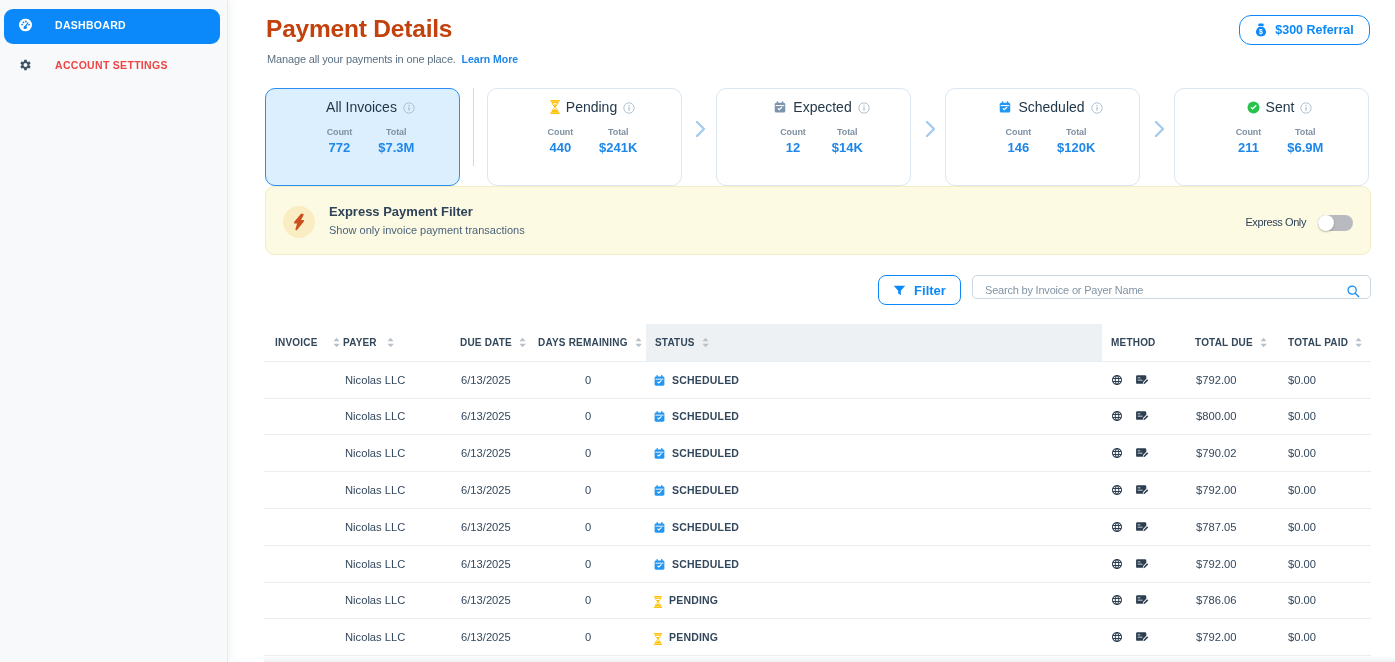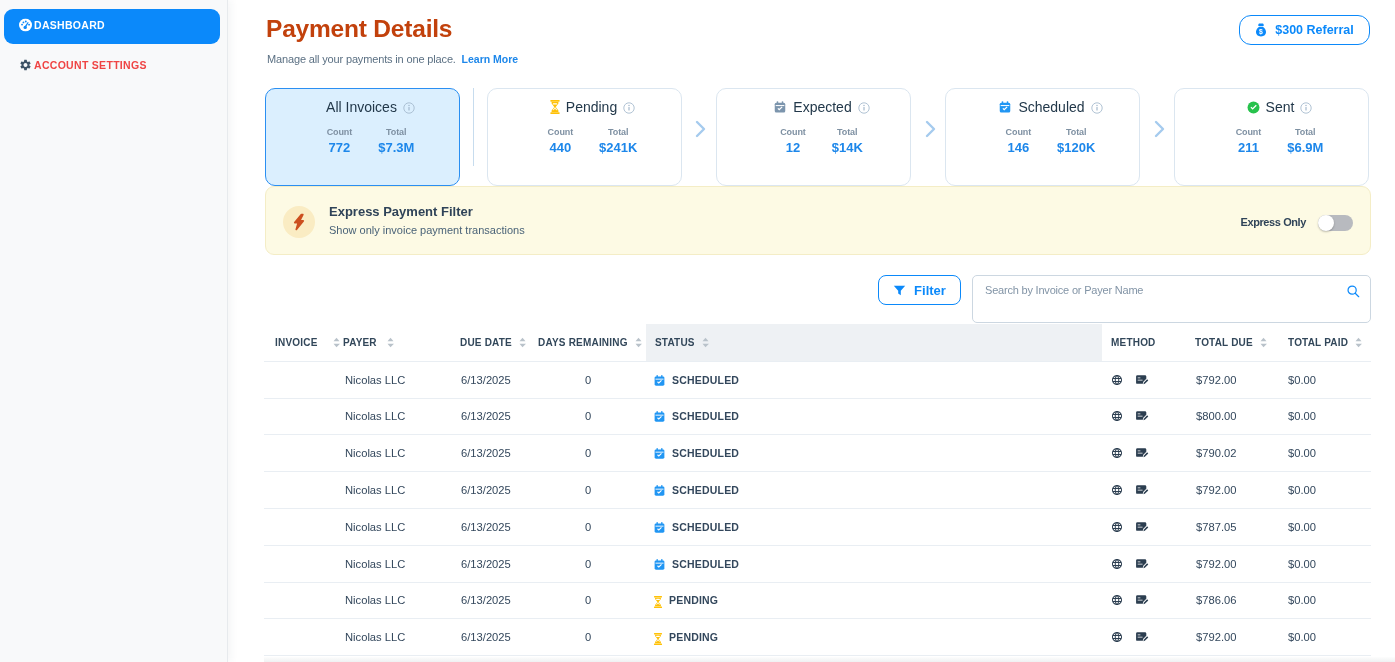--- a/index.html
+++ b/index.html
@@ -6,21 +6,21 @@
   font-family:"Liberation Sans", sans-serif; }
 #app { position:relative; width:1395px; height:662px; overflow:hidden; }
 
 
 #side { position:absolute; left:0; top:0; width:228px; height:662px;
   background:#f8f9fa; border-right:1px solid #e7eaed;
   box-shadow:3px 0 8px rgba(40,60,80,0.05); z-index:5; }
 #navdash { position:absolute; left:4px; top:9px; width:216px; height:35px;
   background:#0b89fa; border-radius:9px; color:#fff; }
 .nav-ic { position:absolute; left:15px; top:50%; transform:translateY(-50%); line-height:0; }
-.nav-tx { position:absolute; left:30px; top:50%; transform:translateY(-50%);
+.nav-tx { position:absolute; left:51px; top:50%; transform:translateY(-50%);
   font-size:10.5px; font-weight:bold; letter-spacing:0.3px; }
 #navacct { position:absolute; left:4px; top:48px; width:216px; height:34px; color:#ef4444; }
 
 
 h1 { position:absolute; left:266px; top:15px; font-size:24.5px; color:#c2410c;
   letter-spacing:-0.2px; }
 #sub { position:absolute; left:267px; top:53px; font-size:11px; letter-spacing:-0.15px; color:#5b7083; }
 #sub a { color:#1d87ea; text-decoration:none; font-weight:bold; font-size:10.5px; letter-spacing:0; }
 #refer { position:absolute; left:1239px; top:15px; width:131px; height:30px;
   border:1.5px solid #0b89fa; border-radius:12px; color:#0b89fa; font-weight:bold;
@@ -41,31 +41,31 @@
 .chev { position:absolute; top:120px; line-height:0; }
 
 
 #banner { position:absolute; left:265px; top:186px; width:1106px; height:69px;
   background:#fdfae4; border:1px solid #f4edc6; border-radius:9px; }
 #bcirc { position:absolute; left:17px; top:19px; width:32px; height:32px; border-radius:50%;
   background:#faecc3; display:flex; align-items:center; justify-content:center; }
 #btitle { position:absolute; left:63px; top:17px; font-size:13px; font-weight:bold; color:#2f4358; }
 #bsub { position:absolute; left:63px; top:37px; font-size:11px; color:#4a6378; }
 #btgl { position:absolute; right:64px; top:27px; font-size:11px; letter-spacing:-0.4px;
-  line-height:16px; font-weight:bold; color:#2f4358; }
+  line-height:16px; font-weight:normal; color:#2f4358; }
 #switch { position:absolute; left:1052px; top:28px; width:35px; height:16px;
   background:#b8babf; border-radius:9px; }
 #knob { position:absolute; left:0px; top:0px; width:16px; height:16px; border-radius:50%;
   background:#fff; box-shadow:0 1px 2px rgba(0,0,0,0.25); }
 
 
 #fbtn { position:absolute; left:878px; top:275px; width:83px; height:30px;
   border:1.5px solid #0b89fa; border-radius:8px; color:#0b89fa; font-weight:bold; font-size:13px;
   display:flex; align-items:center; justify-content:center; gap:8px; }
-#search { position:absolute; left:972px; top:275px; width:399px; height:48px;
+#search { position:absolute; left:972px; top:275px; width:399px; height:24px;
   border:1px solid #ccd7e1; border-radius:5px; }
 #search .ph { position:absolute; left:12px; top:8px; font-size:11px; letter-spacing:-0.2px; color:#8294a6; }
 #search .mag { position:absolute; right:10px; top:8px; line-height:0; }
 
 
 #thead { position:absolute; left:0; top:324px; width:1395px; height:38px; }
 #statbg { position:absolute; left:646px; top:0; width:456px; height:37px; background:#eef1f4; }
 .hc { position:absolute; top:13px; font-size:10px; font-weight:bold; color:#32475a;
   letter-spacing:0.2px; white-space:nowrap; }
 .row { position:absolute; left:264px; width:1107px; height:36.8px;

